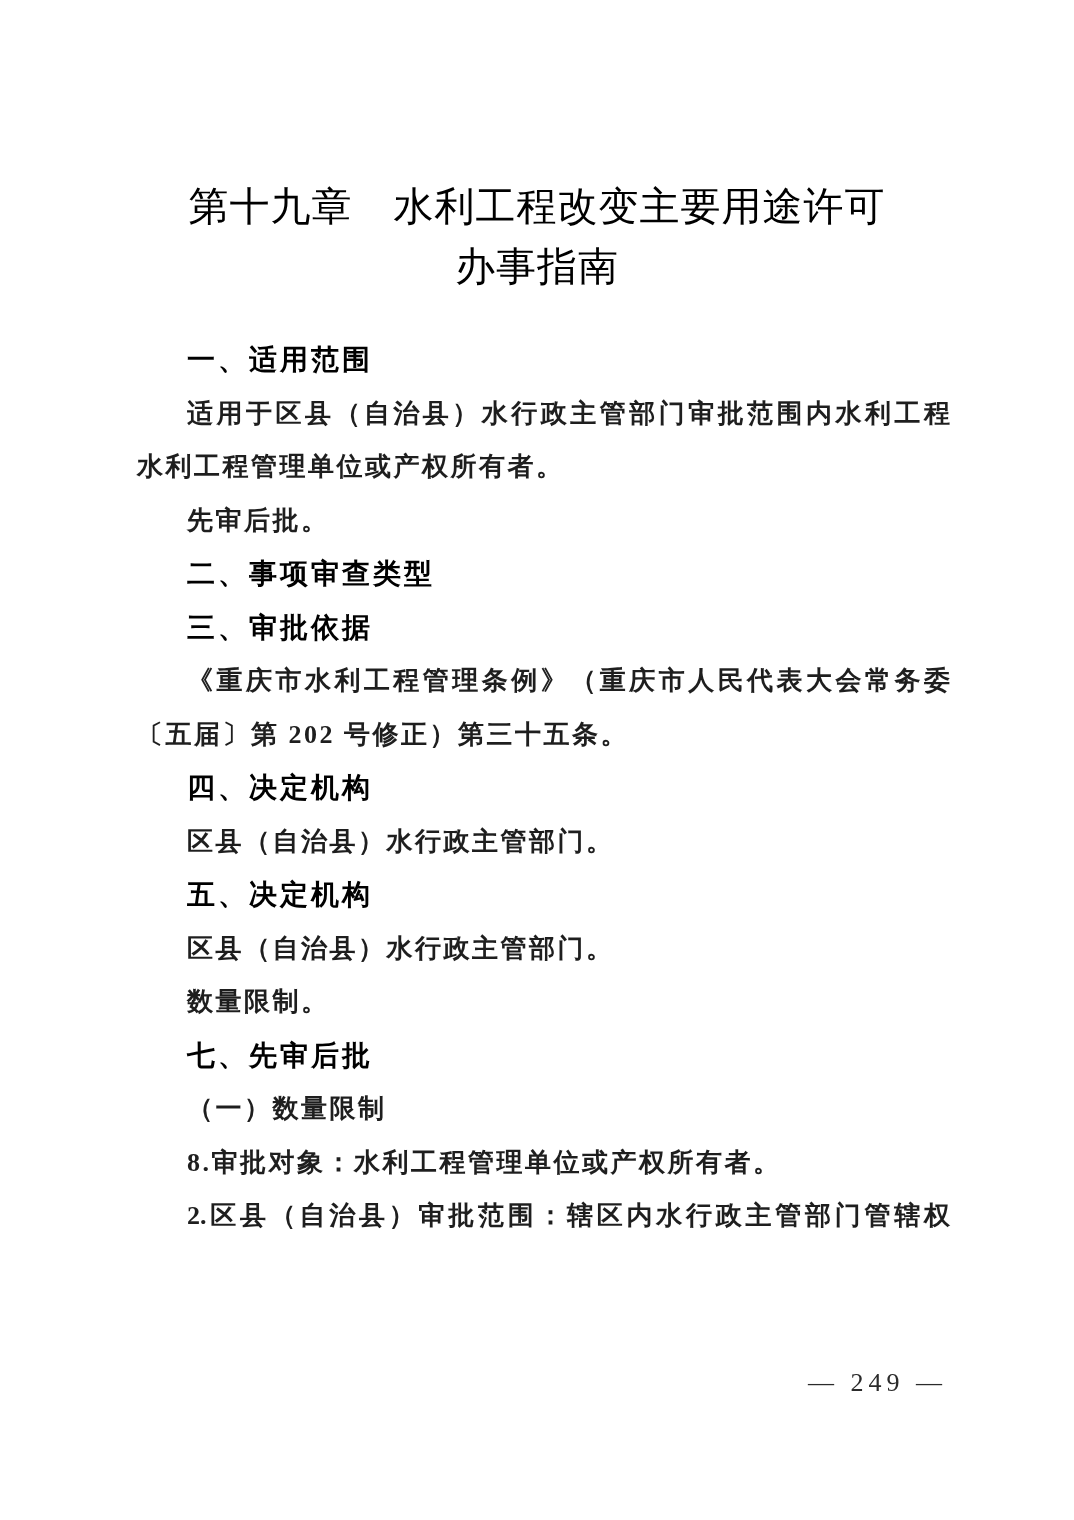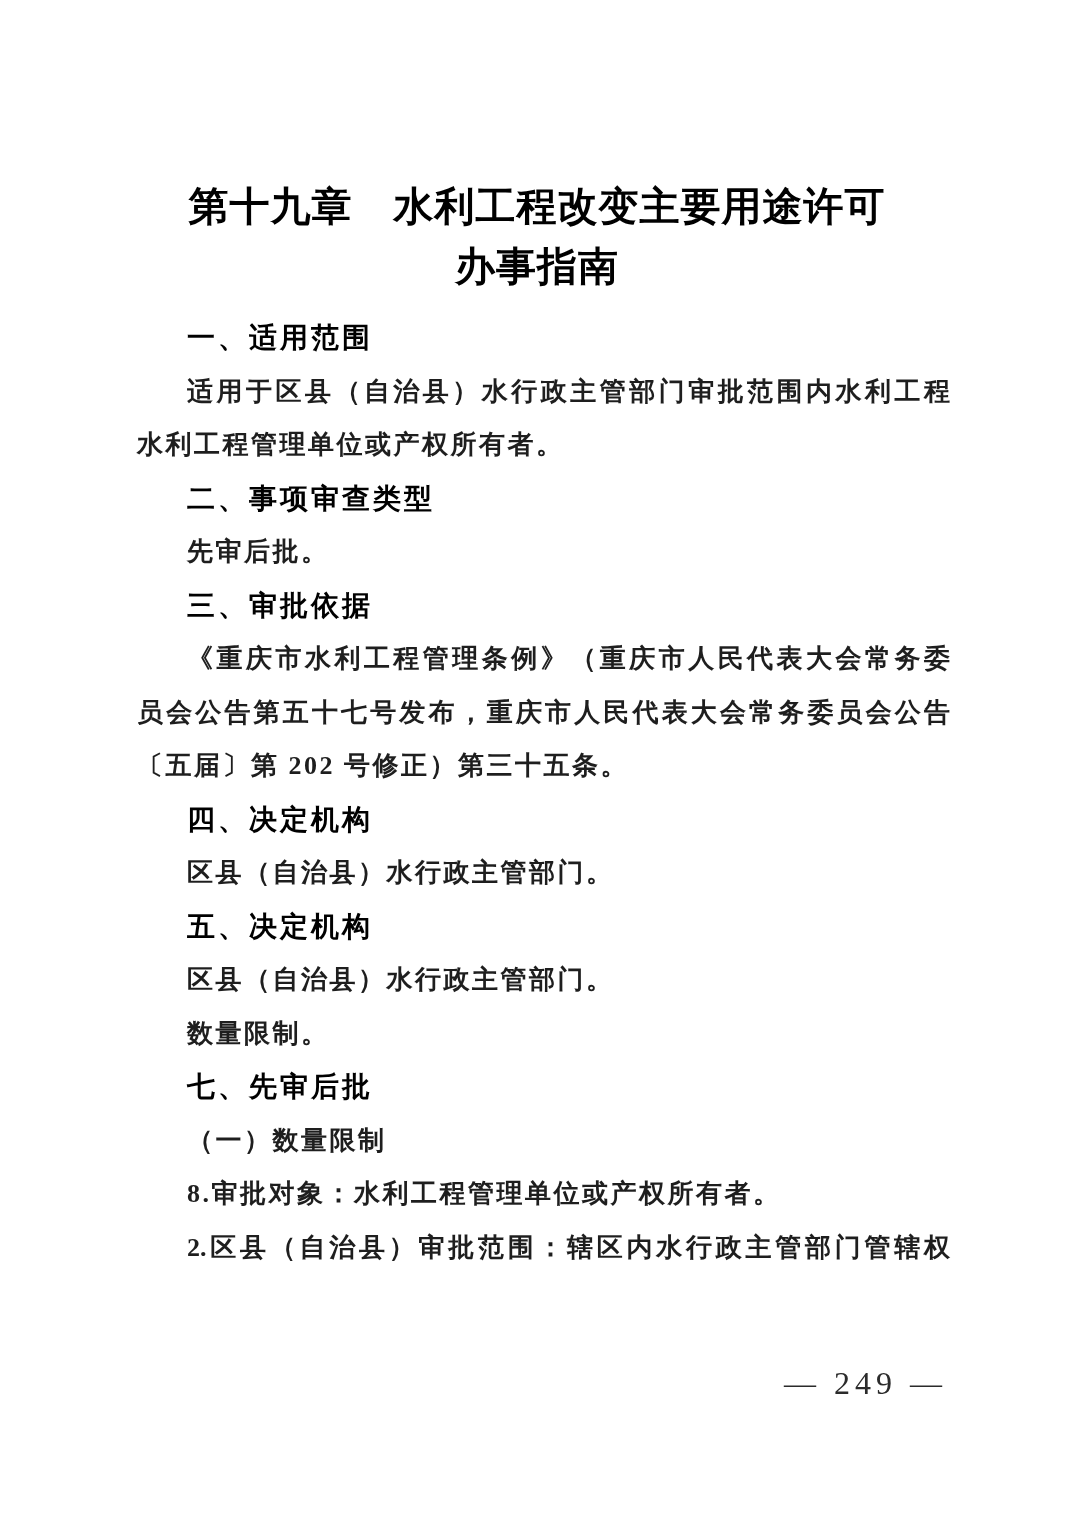--- a/index.html
+++ b/index.html
@@ -10,30 +10,30 @@
     background:#ffffff;
     overflow:hidden;
     font-family:"Liberation Serif", serif;
   }
   .title-block {
     position:absolute;
     left:0; top:177px;
     width:100%;
     text-align:center;
     font-family:"Liberation Serif", serif;
-    font-weight:bold;
+    font-weight:normal;
     font-size:40px;
     line-height:60px;
     color:#000000;
     letter-spacing:1px;
   }
   .content {
     position:absolute;
     left:137px;
-    top:311px;
+    top:333px;
     width:813px;
   }
   .line {
     height:53.5px;
     line-height:53.5px;
     font-size:26px;
     color:#1e1e1e;
     letter-spacing:2.5px;
     white-space:nowrap;
     overflow:visible;
@@ -52,21 +52,21 @@
     white-space:normal;
     letter-spacing:0;
     text-align:justify;
     text-align-last:justify;
     text-justify:inter-character;
   }
   .footer {
     position:absolute;
     top:1368px;
     right:127px;
-    font-size:32px;
+    font-size:26px;
     line-height:30px;
     color:#2b2b2b;
     letter-spacing:5px;
     font-family:"Liberation Serif", serif;
   }
 </style>
 </head>
 <body>
 
 <div class="page">
@@ -74,26 +74,25 @@
   <div class="title-block">
     <div>第十九章　水利工程改变主要用途许可</div>
     <div>办事指南</div>
   </div>
 
   <div class="content">
     <div class="line h">一、适用范围</div>
     <div class="line ind full">适用于区县（自治县）水行政主管部门审批范围内水利工程</div>
     <div class="line">水利工程管理单位或产权所有者。</div>
 
+    <div class="line ind">先审后批。</div>
     <div class="line h">二、事项审查类型</div>
-    <div class="line ind">先审后批。</div>
 
     <div class="line h">三、审批依据</div>
     <div class="line ind full">《重庆市水利工程管理条例》（重庆市人民代表大会常务委</div>
-    <div class="line full">员会公告第五十七号发布，重庆市人民代表大会常务委员会公告</div>
     <div class="line">〔五届〕第 202 号修正）第三十五条。</div>
 
     <div class="line h">四、决定机构</div>
     <div class="line ind">区县（自治县）水行政主管部门。</div>
 
     <div class="line h">五、决定机构</div>
     <div class="line ind">区县（自治县）水行政主管部门。</div>
 
     <div class="line ind">数量限制。</div>
 

